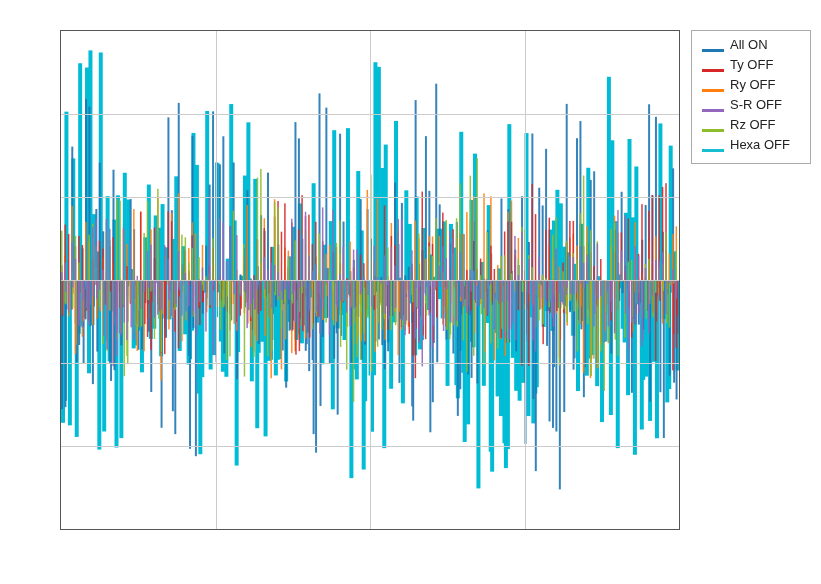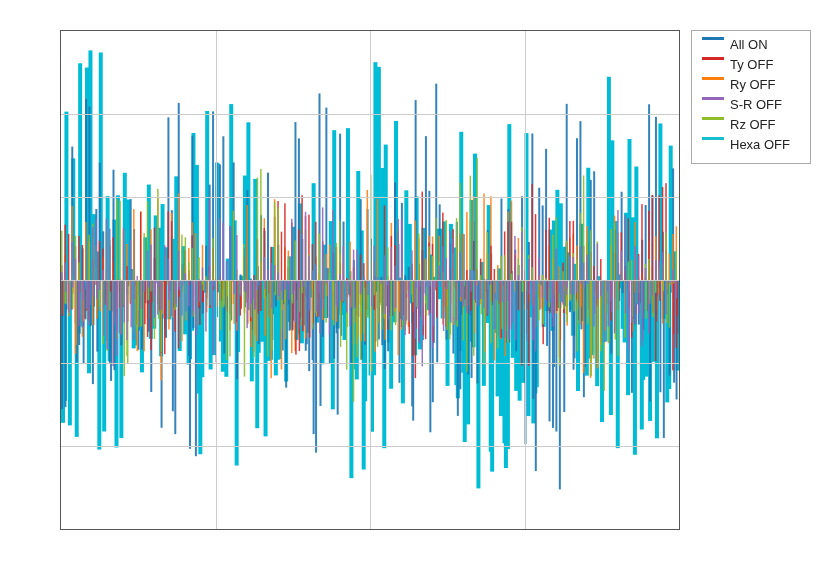--- a/index.html
+++ b/index.html
@@ -38,21 +38,21 @@
       position: absolute;
       top: 30px;
       right: 10px;
       width: 120px;
       background: #fff;
       border: 1px solid #aaa;
       padding: 6px 10px;
     }
     .legend-item {
       display: flex;
-      align-items: flex-start;
+      align-items: flex-end;
       margin-bottom: 5px;
       font-size: 13px;
       color: #222;
     }
     .legend-color {
       width: 22px;
       height: 3px;
       margin-right: 6px;
       flex-shrink: 0;
     }

